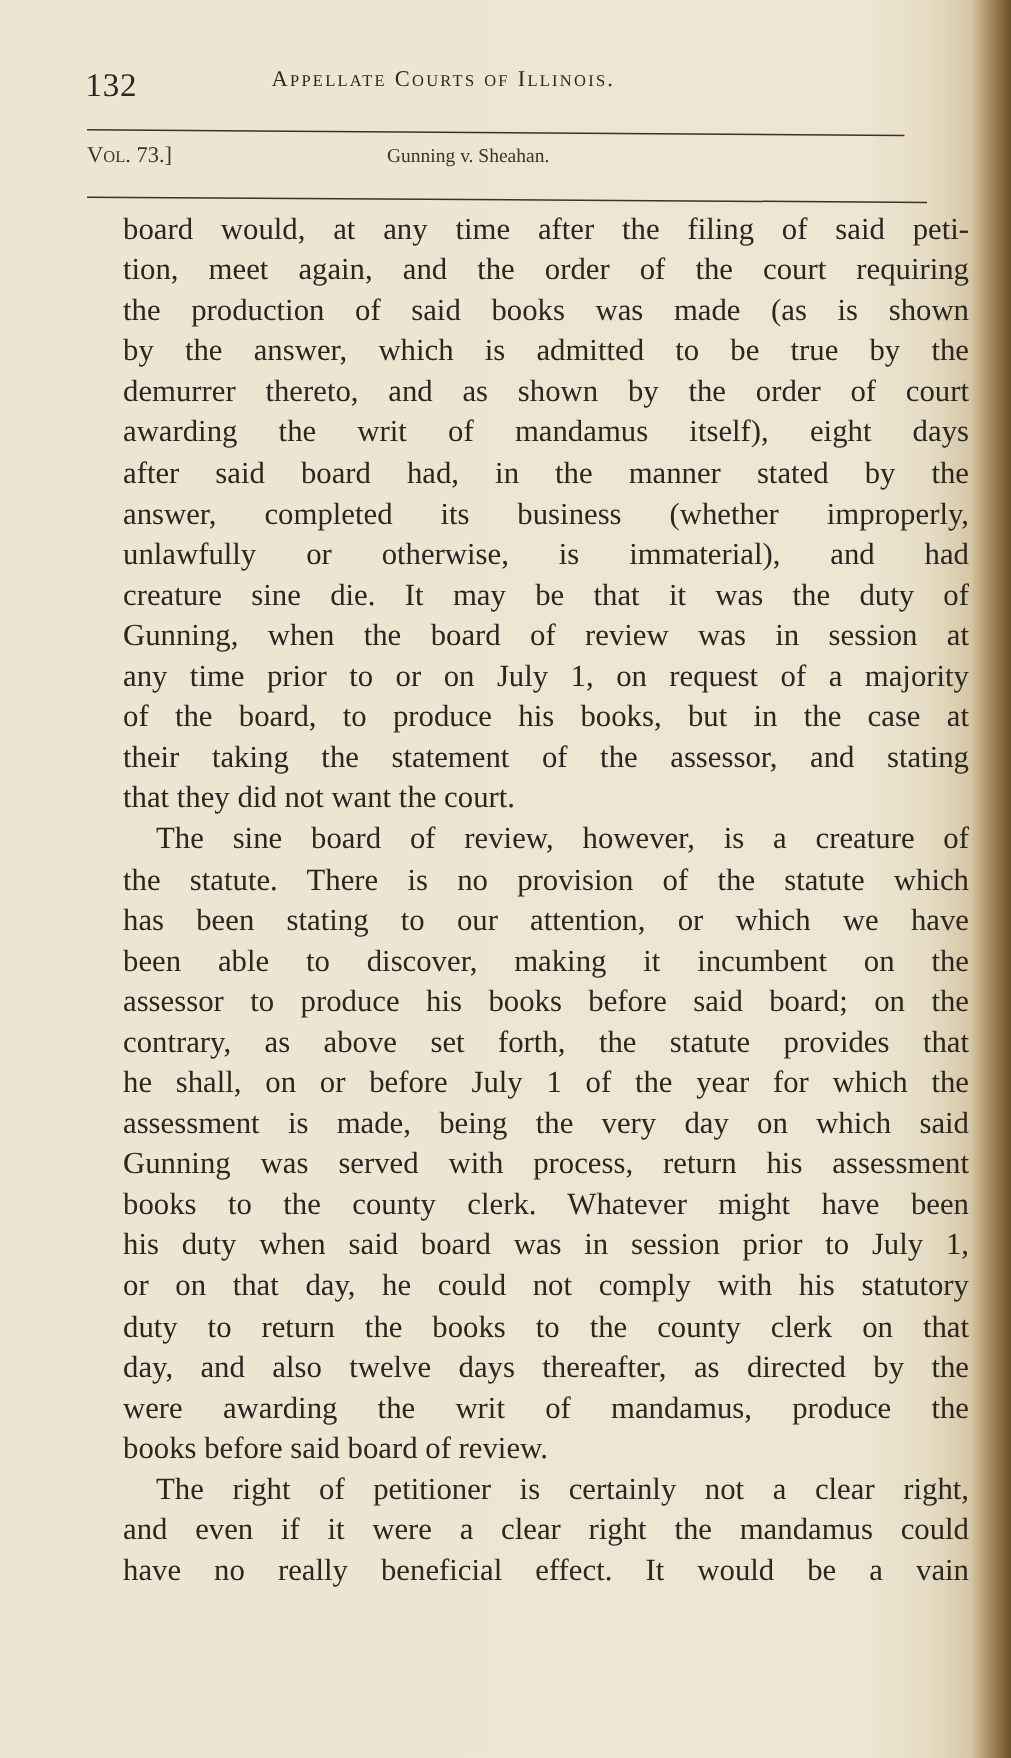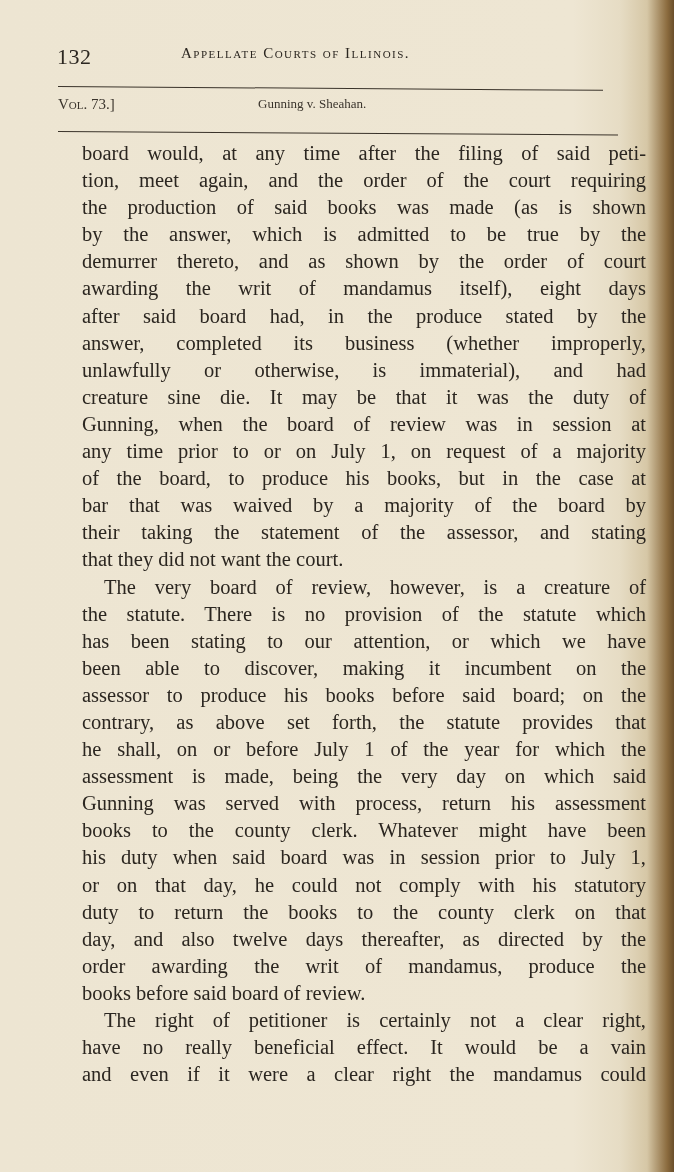--- a/index.html
+++ b/index.html
@@ -65,43 +65,42 @@
   </div>
   <div class="rule rule2"></div>
 
   <div class="body-text" id="body-text">
       <span class="line">board would, at any time after the filing of said peti-</span>
       <span class="line">tion, meet again, and the order of the court requiring</span>
       <span class="line">the production of said books was made (as is shown</span>
       <span class="line">by the answer, which is admitted to be true by the</span>
       <span class="line">demurrer thereto, and as shown by the order of court</span>
       <span class="line">awarding the writ of mandamus itself), eight days</span>
-      <span class="line">after said board had, in the produce stated by the</span>
+      <span class="line">after said board had, in the manner stated by the</span>
       <span class="line">answer, completed its business (whether improperly,</span>
       <span class="line">unlawfully or otherwise, is immaterial), and had</span>
       <span class="line"><span>creature </span><span class="italic">sine die.</span><span> It may be that it was the duty of</span></span>
       <span class="line">Gunning, when the board of review was in session at</span>
       <span class="line">any time prior to or on July 1, on request of a majority</span>
       <span class="line">of the board, to produce his books, but in the case at</span>
-      <span class="line">bar that was waived by a majority of the board by</span>
       <span class="line">their taking the statement of the assessor, and stating</span>
       <span class="line last">that they did not want the court.</span>
-      <span class="line indent">The very board of review, however, is a creature of</span>
+      <span class="line indent">The sine board of review, however, is a creature of</span>
       <span class="line">the statute. There is no provision of the statute which</span>
       <span class="line">has been stating to our attention, or which we have</span>
       <span class="line">been able to discover, making it incumbent on the</span>
       <span class="line">assessor to produce his books before said board; on the</span>
       <span class="line">contrary, as above set forth, the statute provides that</span>
       <span class="line">he shall, on or before July 1 of the year for which the</span>
       <span class="line">assessment is made, being the very day on which said</span>
       <span class="line">Gunning was served with process, return his assessment</span>
       <span class="line">books to the county clerk. Whatever might have been</span>
       <span class="line">his duty when said board was in session prior to July 1,</span>
       <span class="line">or on that day, he could not comply with his statutory</span>
       <span class="line">duty to return the books to the county clerk on that</span>
       <span class="line">day, and also twelve days thereafter, as directed by the</span>
-      <span class="line">order awarding the writ of mandamus, produce the</span>
+      <span class="line">were awarding the writ of mandamus, produce the</span>
       <span class="line last">books before said board of review.</span>
       <span class="line indent">The right of petitioner is certainly not a clear right,</span>
+      <span class="line">and even if it were a clear right the mandamus could</span>
       <span class="line">have no really beneficial effect. It would be a vain</span>
-      <span class="line">and even if it were a clear right the mandamus could</span>
     </div>
 </div>
 
 </body></html>

